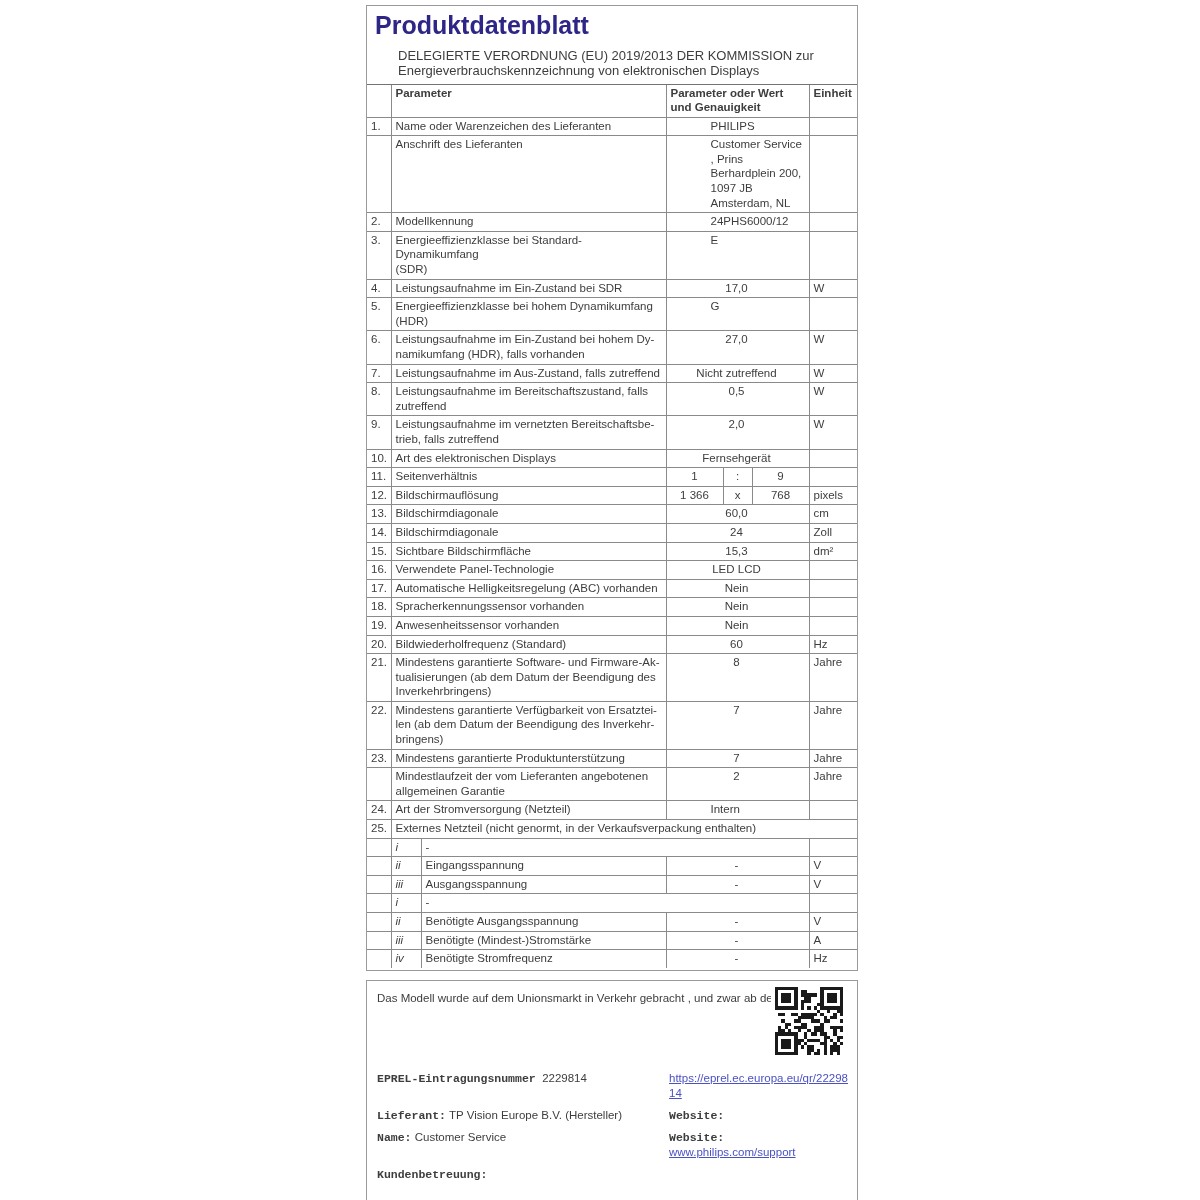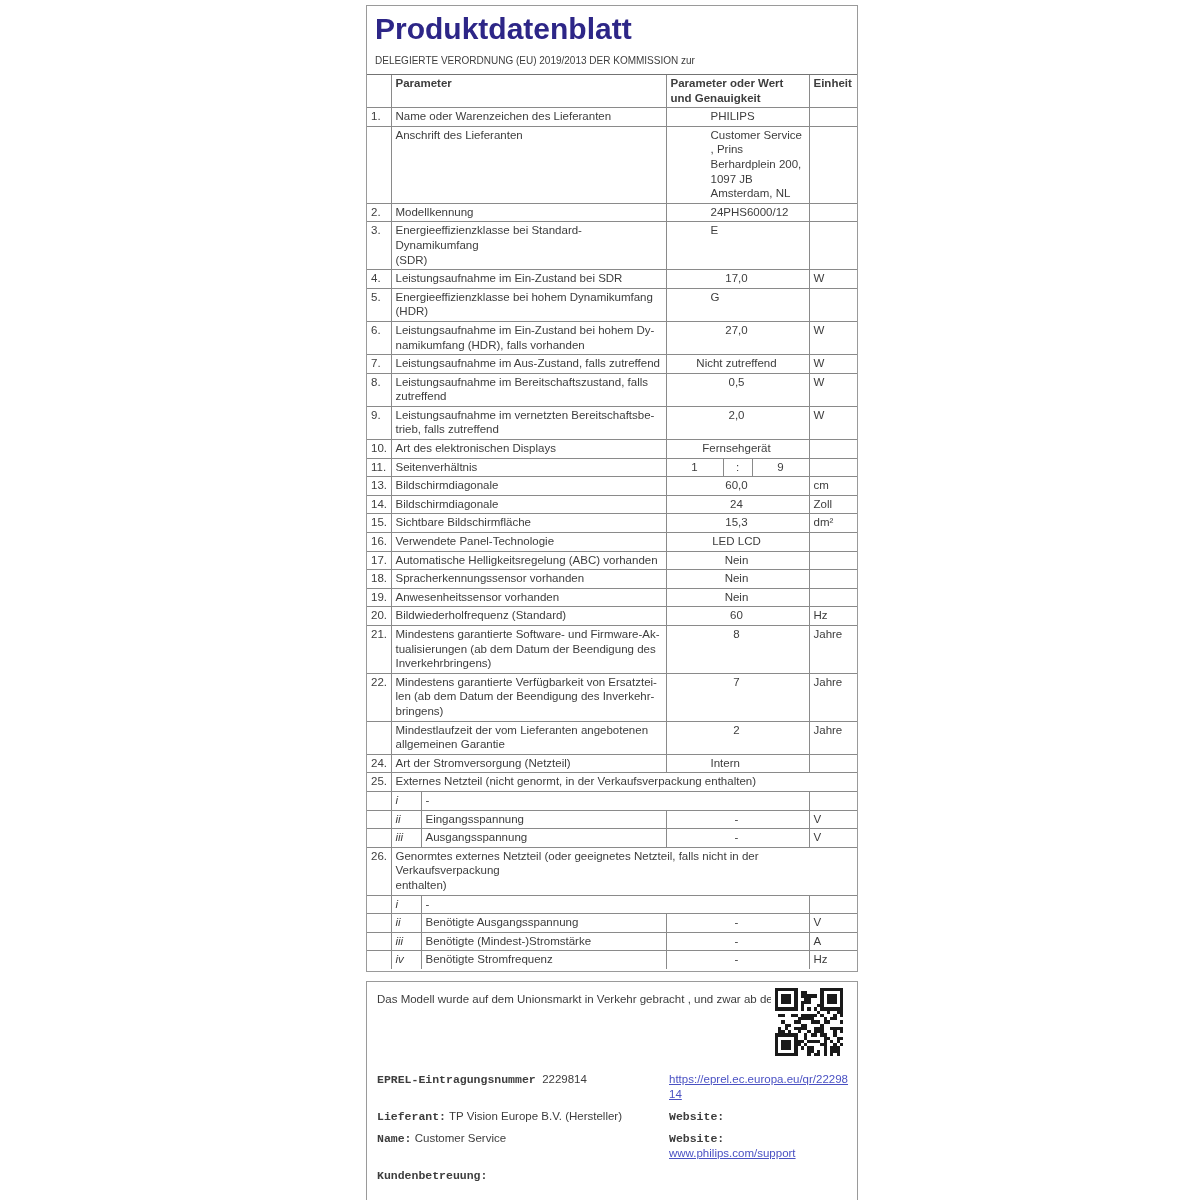--- a/index.html
+++ b/index.html
@@ -7,24 +7,24 @@
     width:1200px;height:1200px;background:#ffffff;
     font-family:"Liberation Sans", sans-serif;
     color:#3d3d3d;
     -webkit-font-smoothing:antialiased;
   }
   .sheet{width:492px;margin:5px 0 0 366px;}
   .box{border:1px solid #9a9a9a;background:#fff;box-sizing:border-box;}
   .box1{padding-bottom:2px;}
   .doc-header{padding:6px 8px 6px 8px;}
   .doc-title{
-    font-size:30px;font-weight:bold;color:#2d2687;
+    font-size:25px;font-weight:bold;color:#2d2687;
     margin:0 0 8px 0;letter-spacing:0px;line-height:1.1;
   }
-  .doc-sub{font-size:10px;line-height:15px;color:#3d3d3d;}
+  .doc-sub{font-size:13px;line-height:15px;color:#3d3d3d;margin-left:23px;}
   .table-wrap{border-top:1px solid #737373;}
   table{width:100%;border-collapse:collapse;border-style:hidden;table-layout:fixed;}
   td,th{
     border:1px solid #8a8a8a;
     font-size:11.5px;line-height:14.6px;font-weight:normal;
     padding:1px 4px 2px 4px;vertical-align:top;text-align:left;
     white-space:pre-line;overflow:hidden;
   }
   th{font-weight:bold;}
   td.num{padding-left:4px;}
@@ -43,20 +43,21 @@
 </style>
 </head>
 <body>
 
 <div class="sheet">
 
   <div class="box box1">
     <div class="doc-header">
       <div class="doc-title">Produktdatenblatt</div>
       <div class="doc-sub">DELEGIERTE VERORDNUNG (EU) 2019/2013 DER KOMMISSION zur</div>
+      <div class="doc-sub">Energieverbrauchskennzeichnung von elektronischen Displays</div>
     </div>
     <div class="table-wrap">
       <table>
         <colgroup>
           <col style="width:24px">
             <col style="width:30px">
             <col>
           <col style="width:57px">
             <col style="width:29px">
             <col style="width:57px">
@@ -146,20 +147,28 @@
             </tr>
             <tr>
               <td class="num">11.</td>
               <td colspan="2">Seitenverhältnis</td>
               <td class="val-c">1</td>
               <td class="val-c">:</td>
               <td class="val-c">9</td>
               <td></td>
             </tr>
             <tr>
+              <td class="num">12.</td>
+              <td colspan="2">Bildschirmauflösung</td>
+              <td class="val-c">1 366</td>
+              <td class="val-c">x</td>
+              <td class="val-c">768</td>
+              <td>pixels</td>
+            </tr>
+            <tr>
               <td class="num">13.</td>
               <td colspan="2">Bildschirmdiagonale</td>
               <td class="val-r" colspan="3">60,0</td>
               <td>cm</td>
             </tr>
             <tr>
               <td class="num">14.</td>
               <td colspan="2">Bildschirmdiagonale</td>
               <td class="val-r" colspan="3">24</td>
               <td>Zoll</td>
@@ -210,20 +219,26 @@
             </tr>
             <tr>
               <td class="num">22.</td>
               <td colspan="2">Mindestens garantierte Verfügbarkeit von Ersatztei-
 len (ab dem Datum der Beendigung des Inverkehr-
 bringens)</td>
               <td class="val-r" colspan="3">7</td>
               <td>Jahre</td>
             </tr>
             <tr>
+              <td class="num">23.</td>
+              <td colspan="2">Mindestens garantierte Produktunterstützung</td>
+              <td class="val-r" colspan="3">7</td>
+              <td>Jahre</td>
+            </tr>
+            <tr>
               <td class="num"></td>
               <td colspan="2">Mindestlaufzeit der vom Lieferanten angebotenen
 allgemeinen Garantie</td>
               <td class="val-r" colspan="3">2</td>
               <td>Jahre</td>
             </tr>
             <tr>
               <td class="num">24.</td>
               <td colspan="2">Art der Stromversorgung (Netzteil)</td>
               <td class="val-l" colspan="3">Intern</td>
@@ -245,25 +260,20 @@
               <td>Eingangsspannung</td>
               <td class="val-r" colspan="3">-</td>
               <td>V</td>
             </tr>
             <tr>
               <td class="num"></td>
               <td class="letter">iii</td>
               <td>Ausgangsspannung</td>
               <td class="val-r" colspan="3">-</td>
               <td>V</td>
-            </tr>
-            <tr>
-              <td class="num">26.</td>
-              <td colspan="6">Genormtes externes Netzteil (oder geeignetes Netzteil, falls nicht in der Verkaufsverpackung
-enthalten)</td>
             </tr>
             <tr>
               <td class="num"></td>
               <td class="letter">i</td>
               <td colspan="4">-</td>
               <td></td>
             </tr>
             <tr>
               <td class="num"></td>
               <td class="letter">ii</td>

